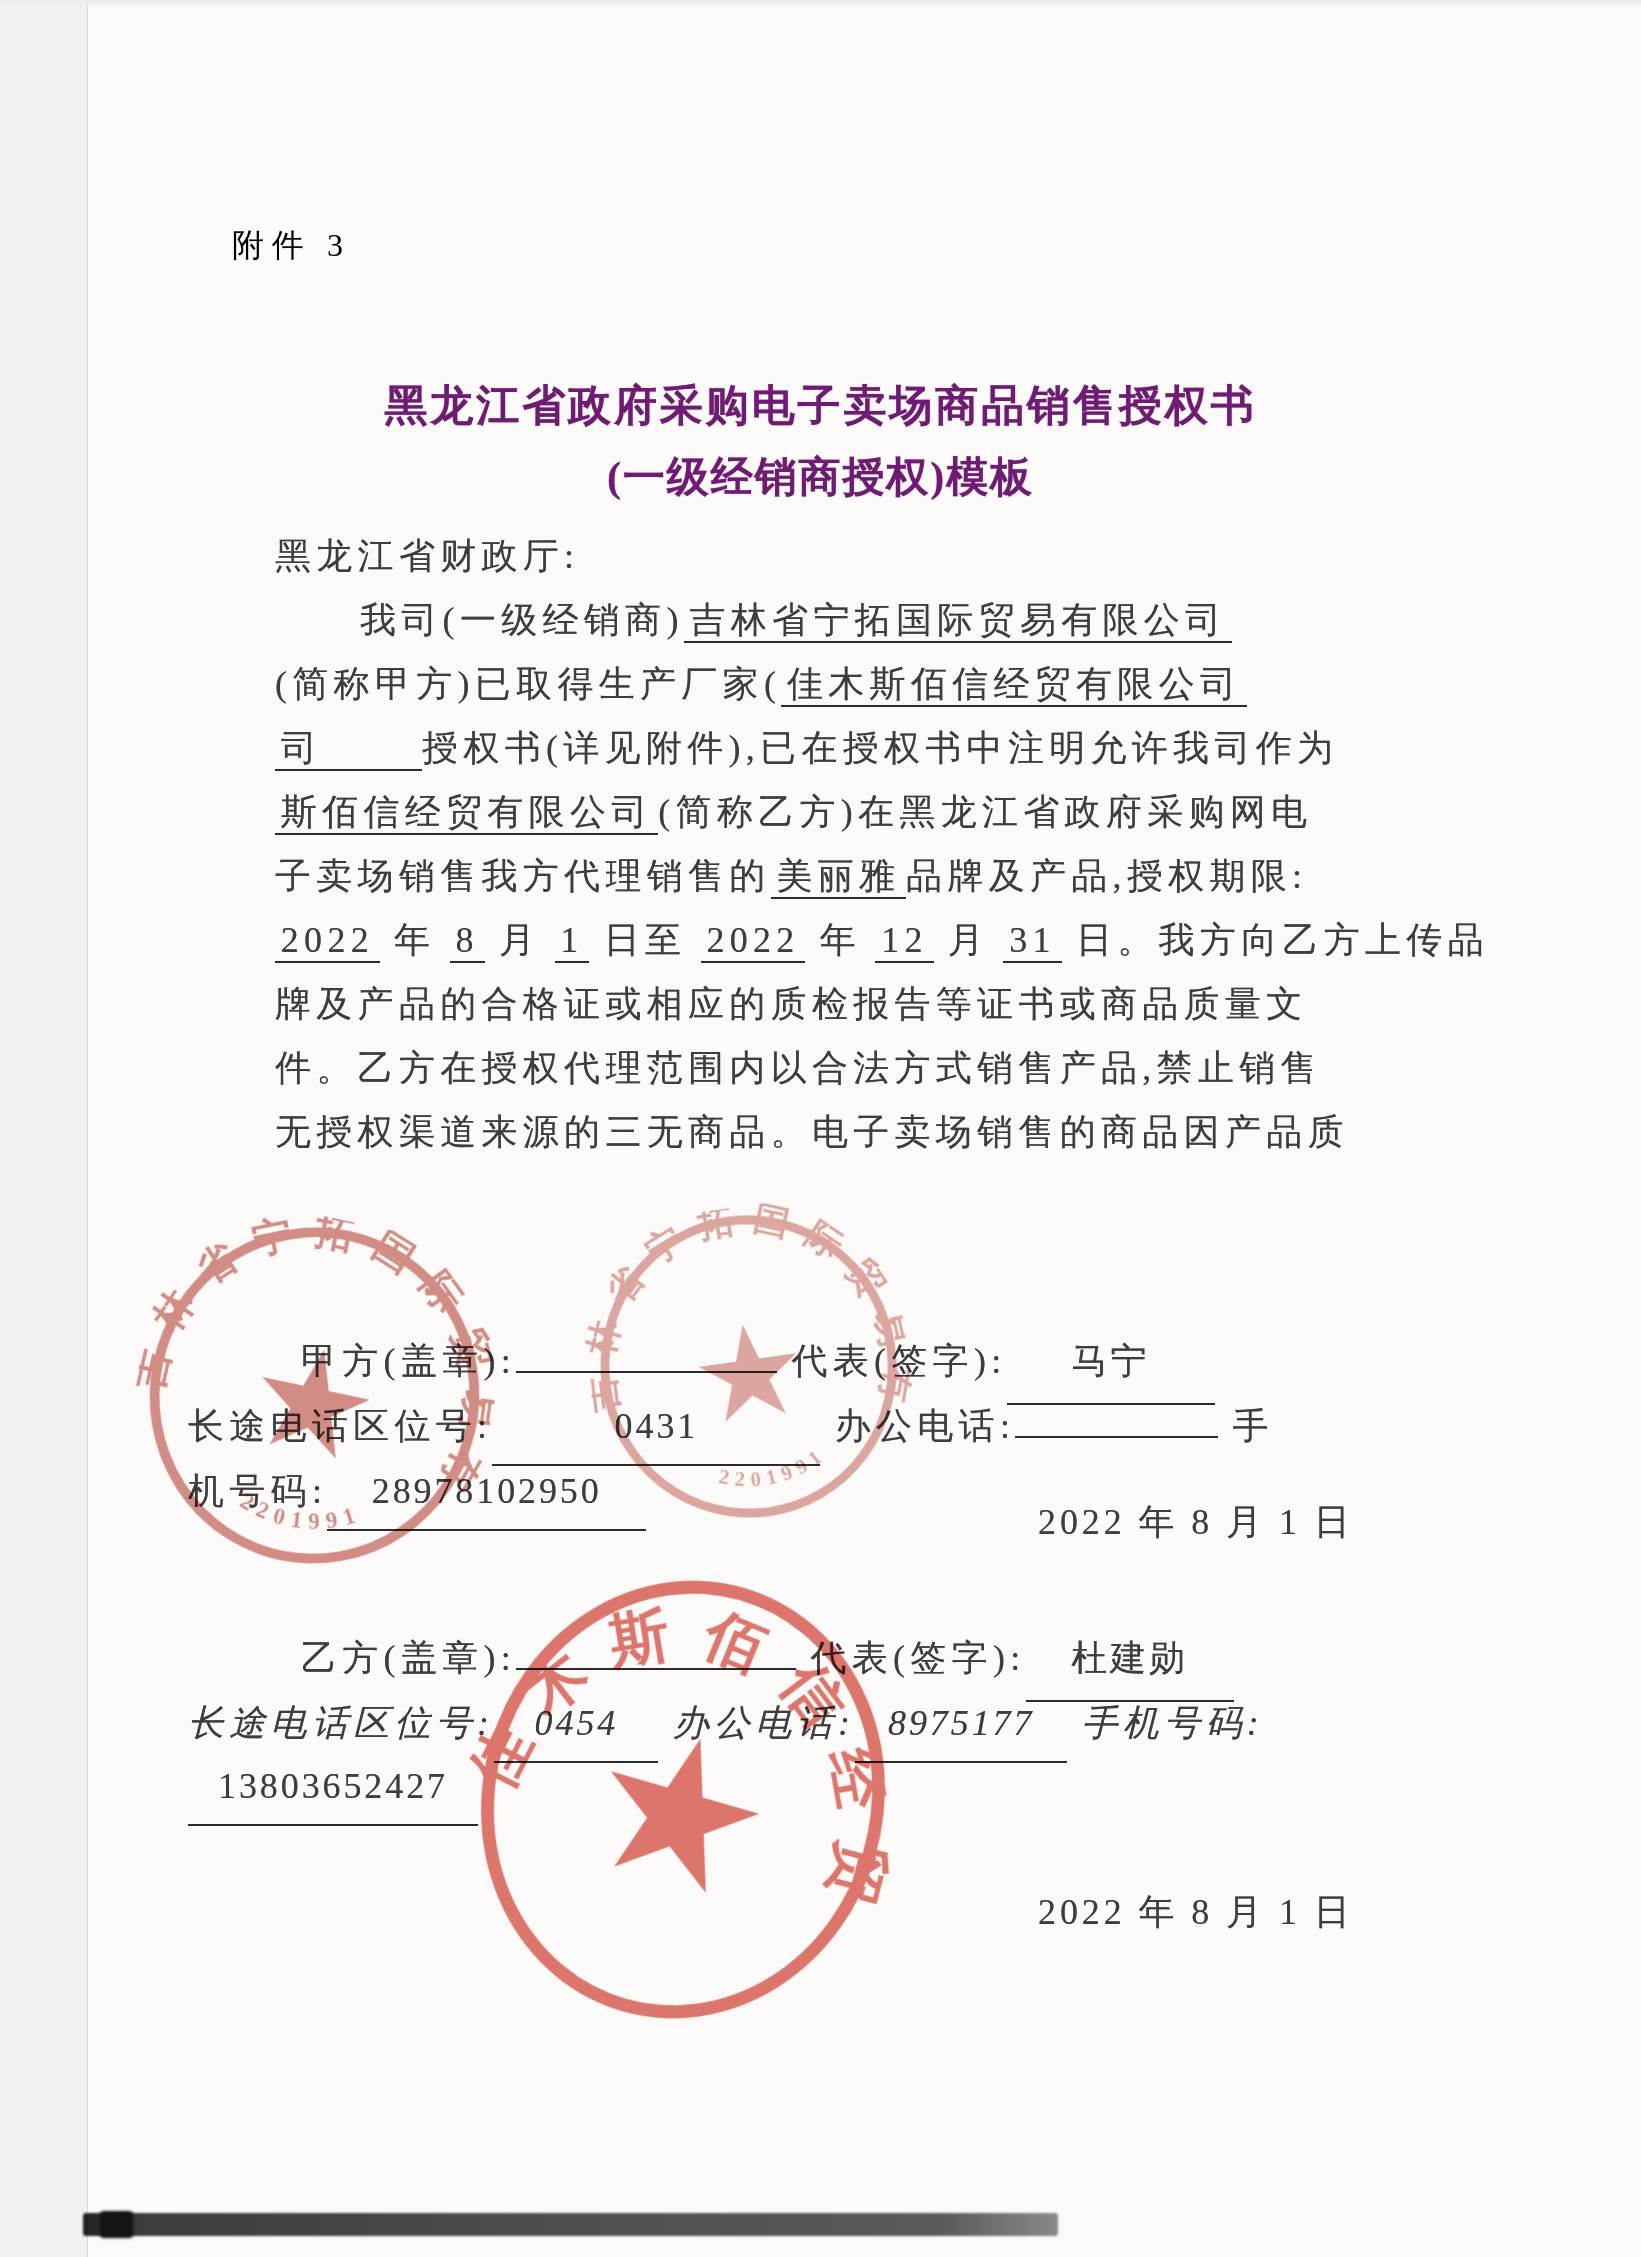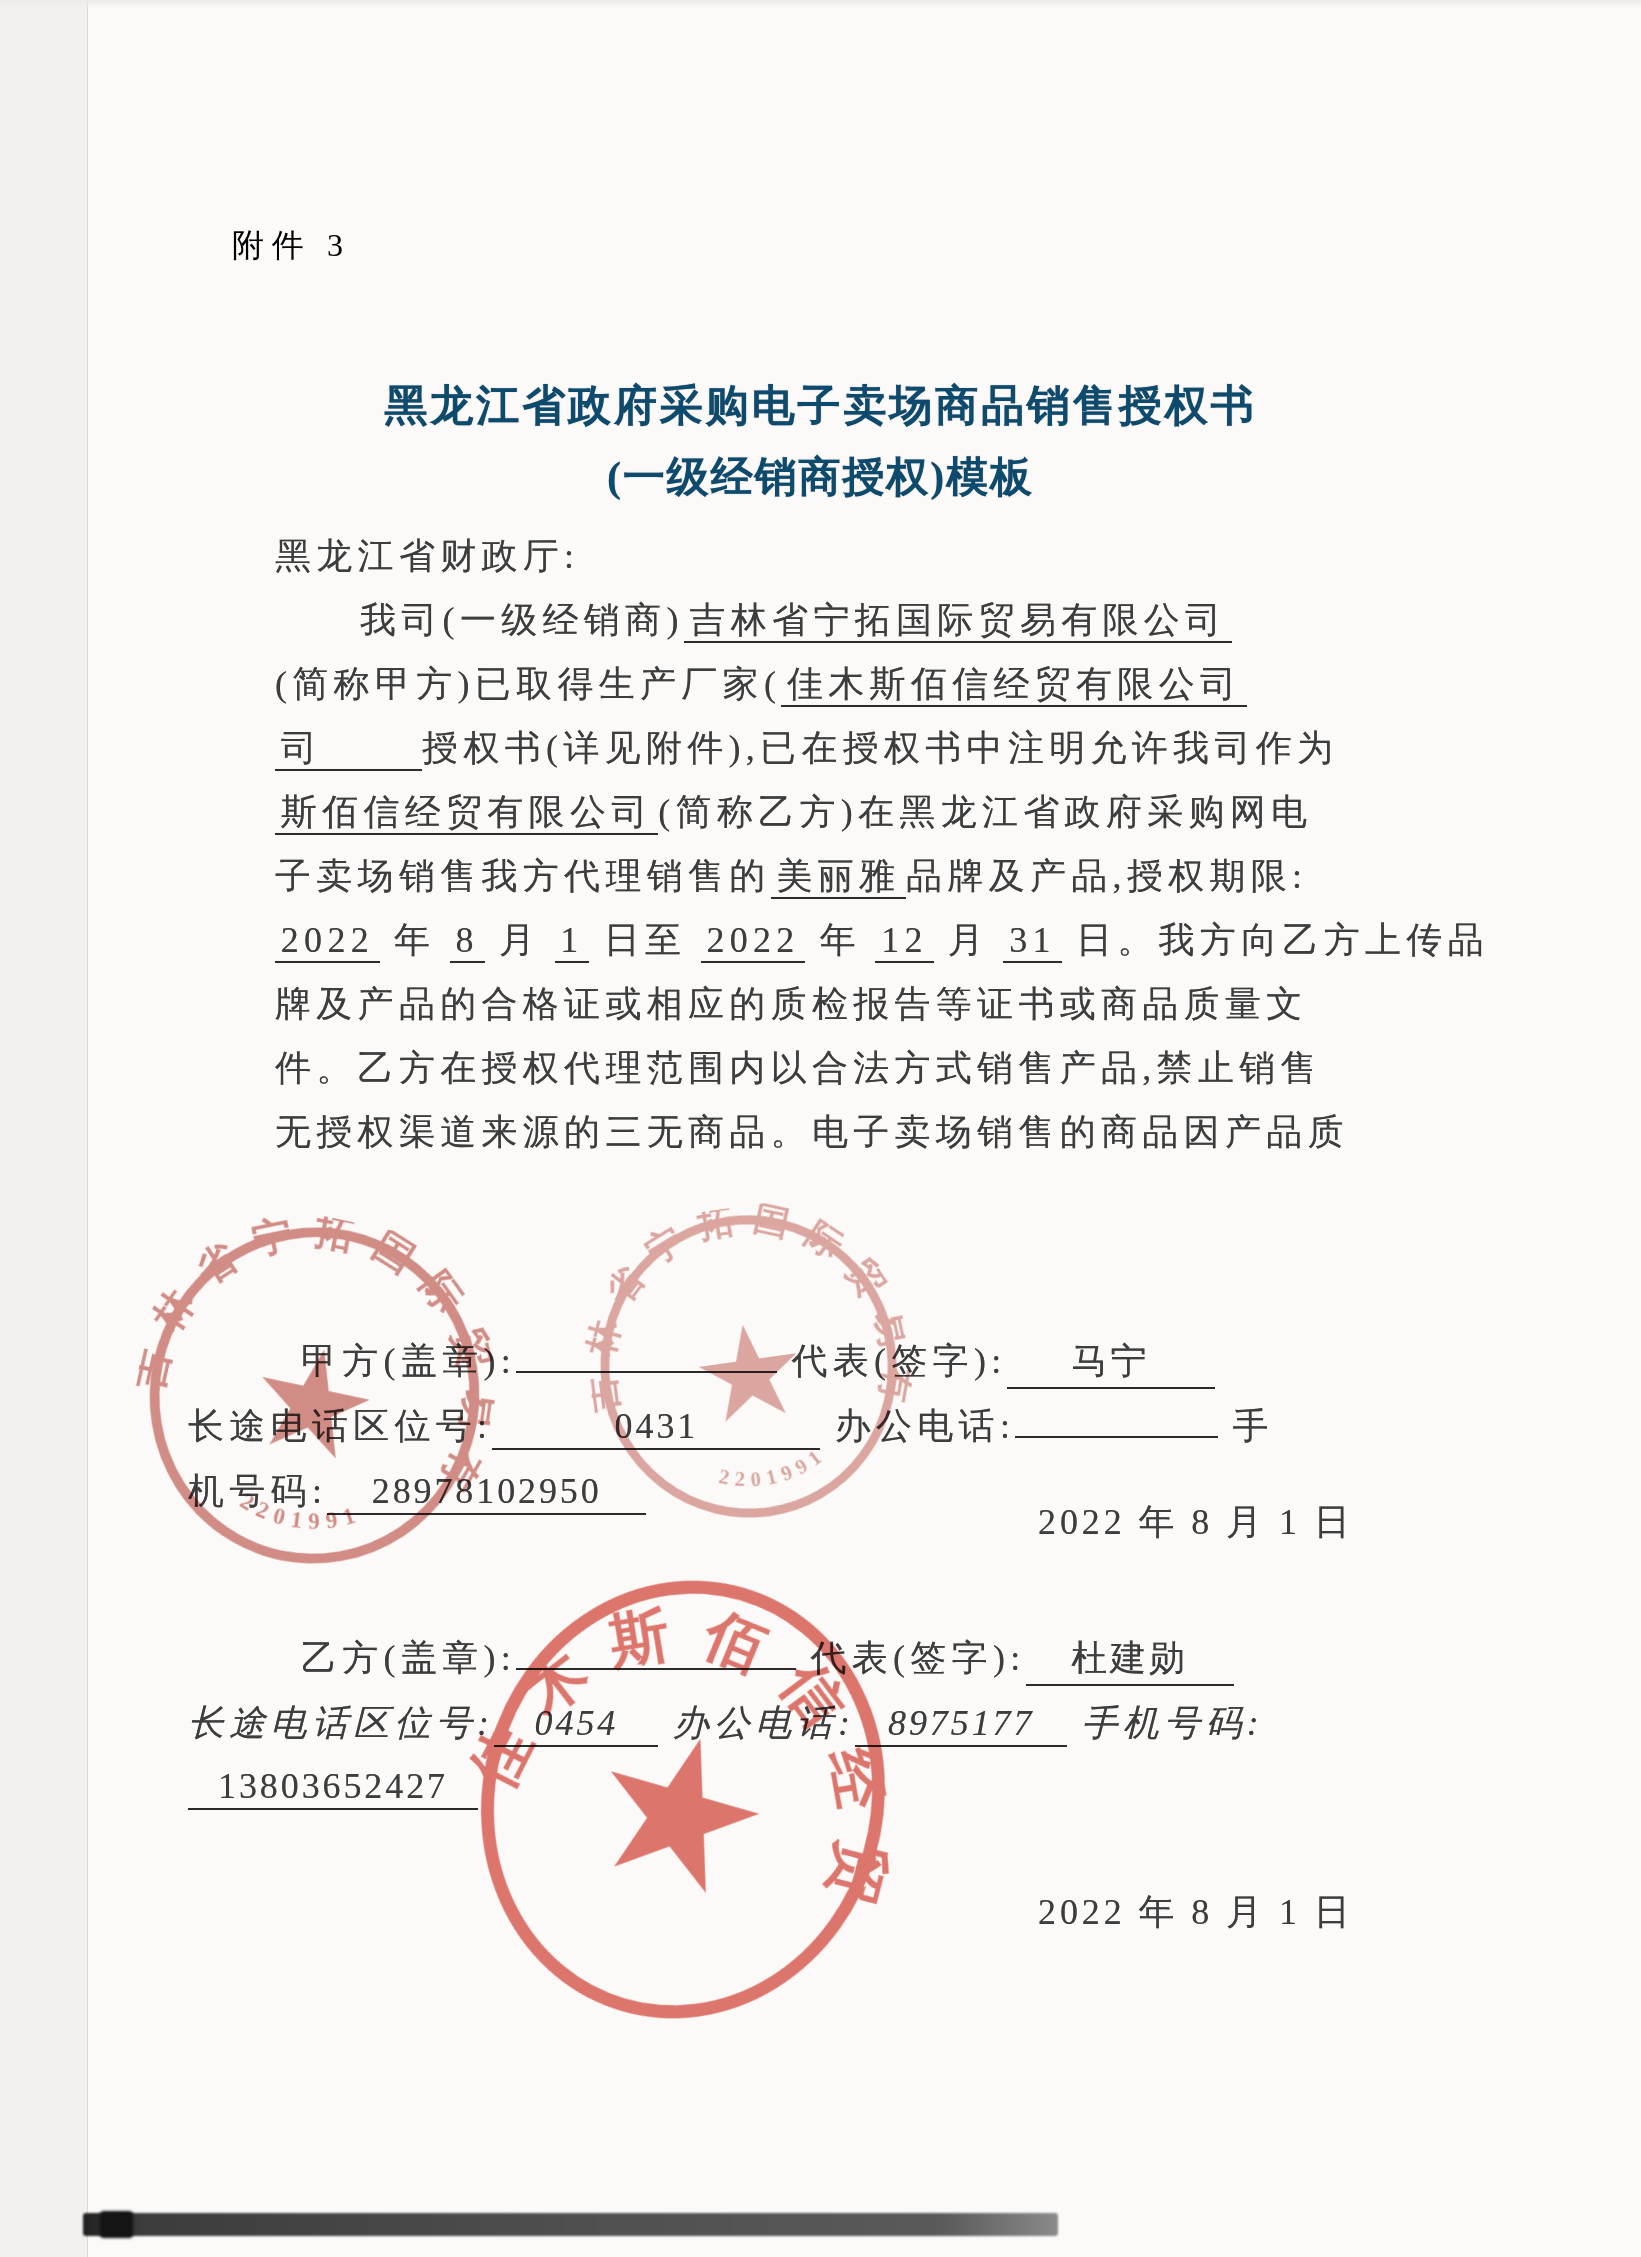--- a/index.html
+++ b/index.html
@@ -10,34 +10,34 @@
     color:#3d3d3d;
   }
   
   .edge-left{position:absolute;left:0;top:0;bottom:0;width:87px;background:#f2f1ee;border-right:1.9px solid #dcdad4;}
   .edge-top{position:absolute;left:0;top:0;right:0;height:7.7px;background:linear-gradient(#eceae6,rgba(255,255,255,0));}
   .bottom-strip{position:absolute;left:83px;top:2213px;width:975px;height:23px;border-radius:2.9px;
     background:linear-gradient(90deg,#222 0,#3c3c3c 6%,#4f4f4f 50%,#5a5a5a 88%,#8a8a8a 100%);filter:blur(1px);}
   .bottom-mark{position:absolute;left:100px;top:2211px;width:33px;height:27px;background:#141414;border-radius:3.9px;filter:blur(1.4px);}
 
   .attachment{position:absolute;left:232px;top:224px;font-size:32px;letter-spacing:7.7px;color:#000000;}
-  .title{position:absolute;left:0;right:0;top:369px;text-align:center;font-weight:bold;color:#0c4a6e;
+  .title{position:absolute;left:0;right:0;top:369px;text-align:center;font-weight:bold;color:#701a75;
     text-shadow:0 0 1px rgba(40,40,40,.55);}
   .title .t1{font-size:43px;letter-spacing:2.9px;line-height:73px;}
   .title .t2{font-size:42px;letter-spacing:1.9px;line-height:70px;}
 
   .body-block{position:absolute;left:275px;top:524px;width:1079px;font-size:36px;line-height:64px;
     letter-spacing:5.3px;text-shadow:0 0 0.6px rgba(55,55,55,.6);}
   .bline{white-space:nowrap;}
   .bline.indent{padding-left:85px;}
   .bl-u{border-bottom:2.9px solid #2c2c2c;padding:0 5.8px 1px;}
 
   .sigrow{position:absolute;white-space:nowrap;font-size:36px;letter-spacing:5.3px;
     text-shadow:0 0 0.6px rgba(55,55,55,.6);}
-  .cell{display:inline-block;border-bottom:2.9px solid #2b2b2b;text-align:center;padding-bottom:1px;letter-spacing:2.9px;}
+  .cell{display:inline-block;border-bottom:2.9px solid #2b2b2b;text-align:center;padding-bottom:17px;letter-spacing:2.9px;}
   .w170{width:164px}.w210{width:203px}.w215{width:208px}.w220{width:212px}
   .w270{width:261px}.w290{width:280px}.w300{width:290px}.w330{width:319px}.w340{width:328px}
   .datestamp{position:absolute;left:1038px;font-size:36px;letter-spacing:3.9px;white-space:nowrap;
     text-shadow:0 0 0.6px rgba(55,55,55,.6);}
 
   .seal{position:absolute;mix-blend-mode:multiply;filter:blur(0.5px);}
   .seal text{font-family:"Liberation Serif","DejaVu Serif",serif;font-weight:bold;}
 </style>
 </head>
 <body>

